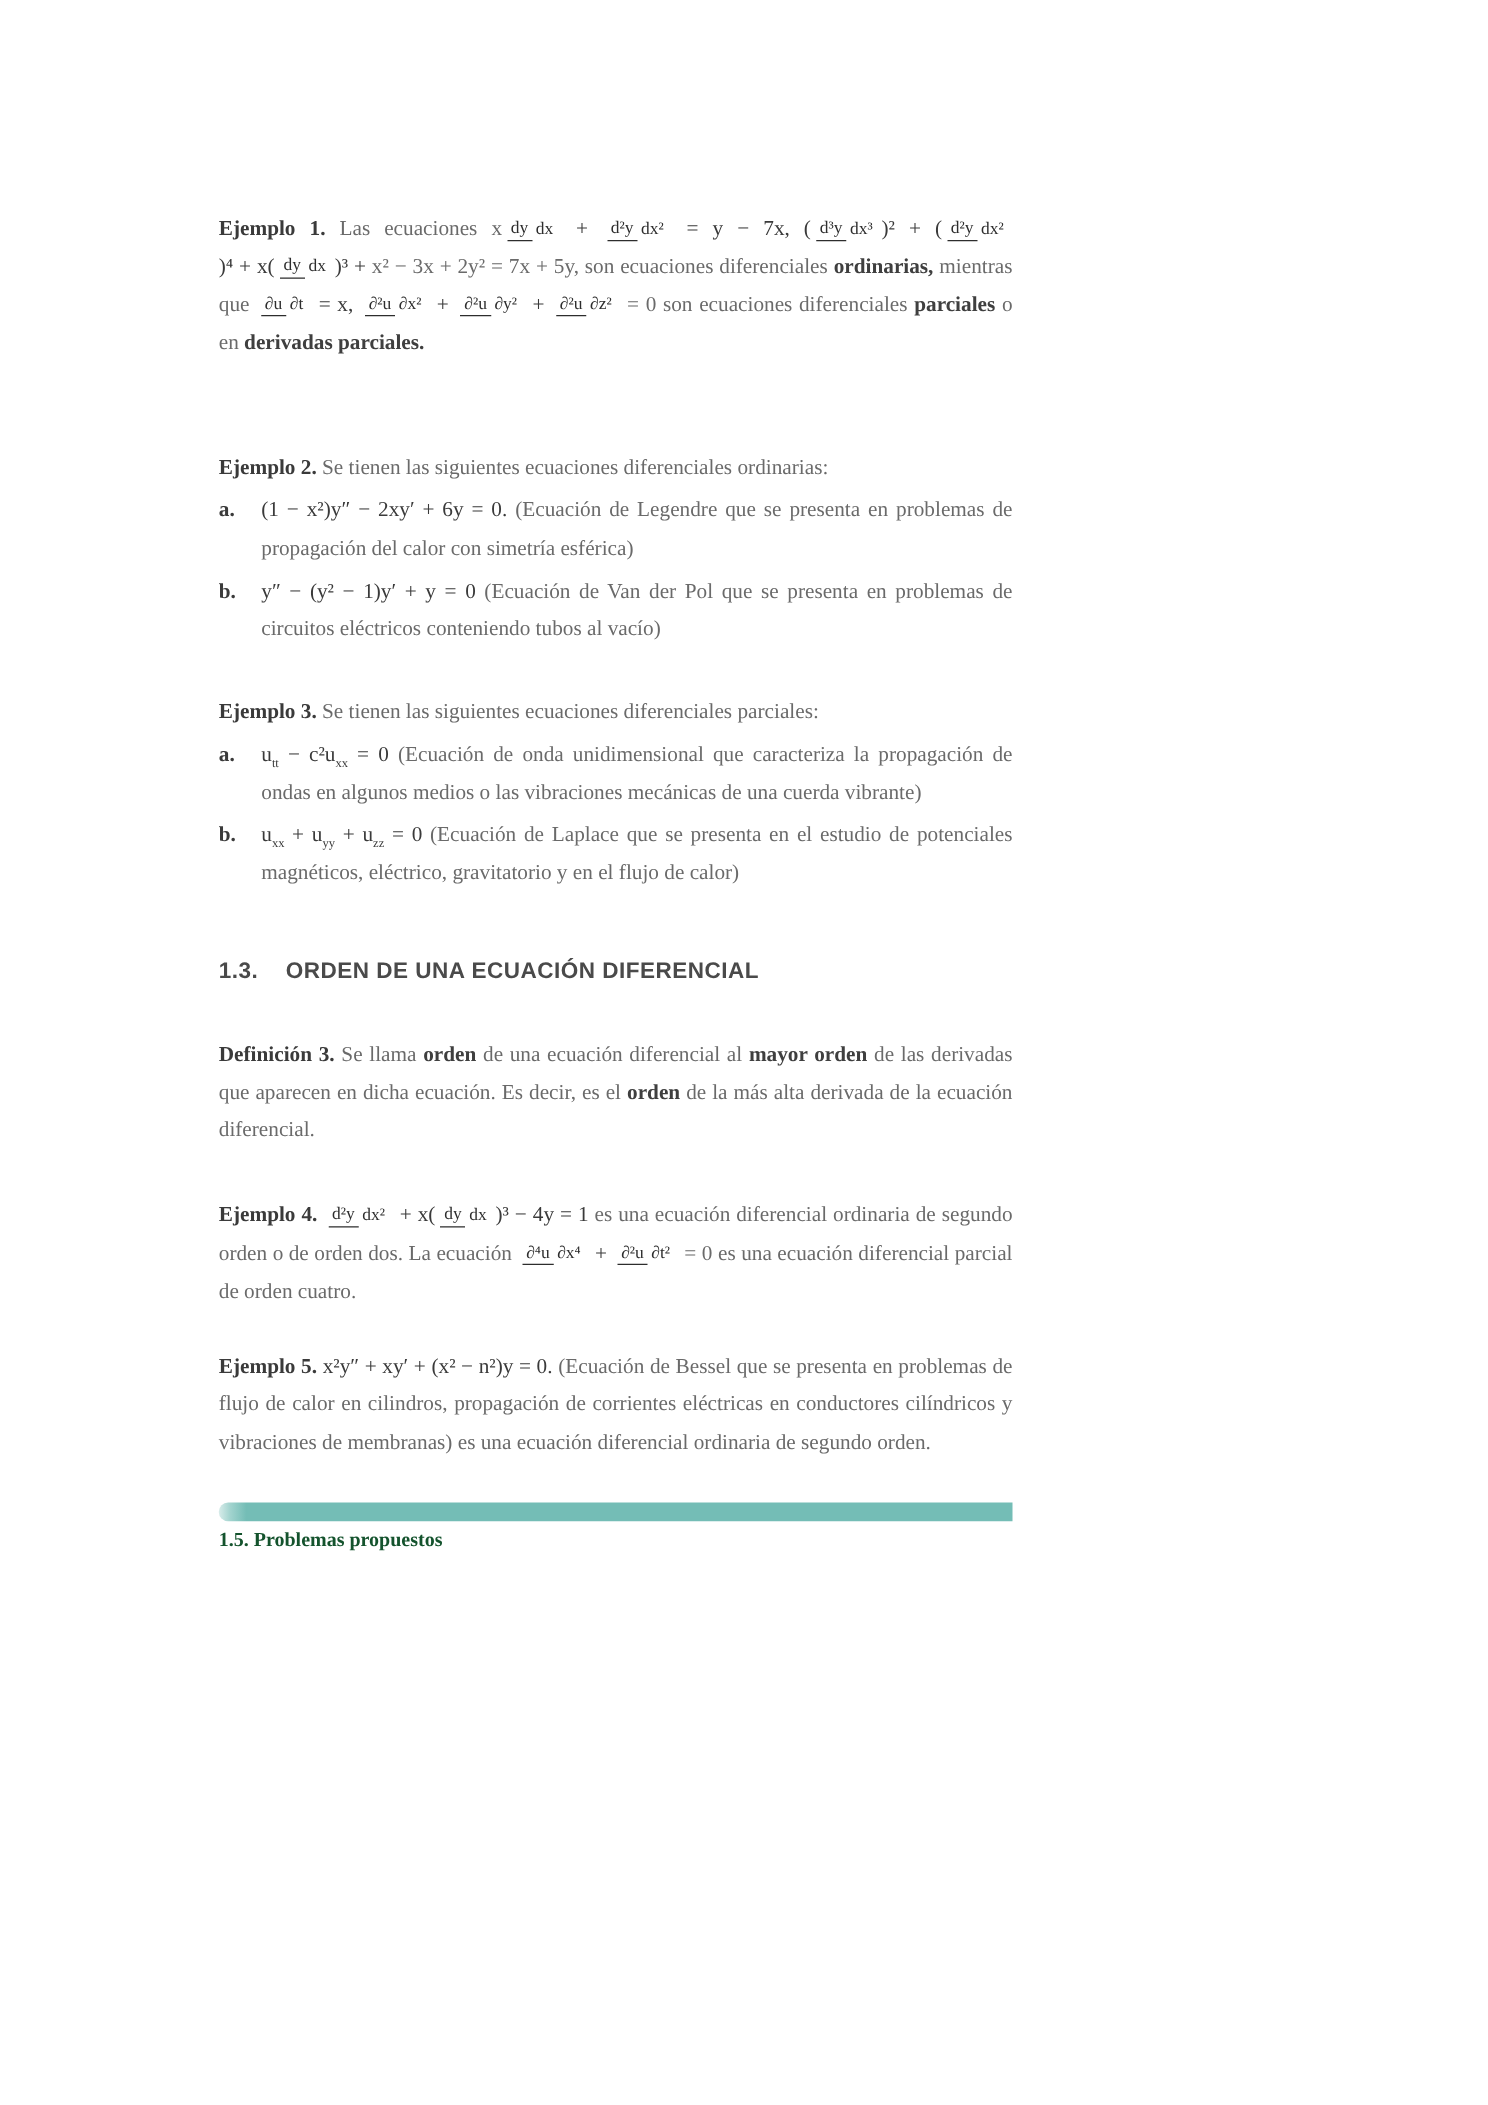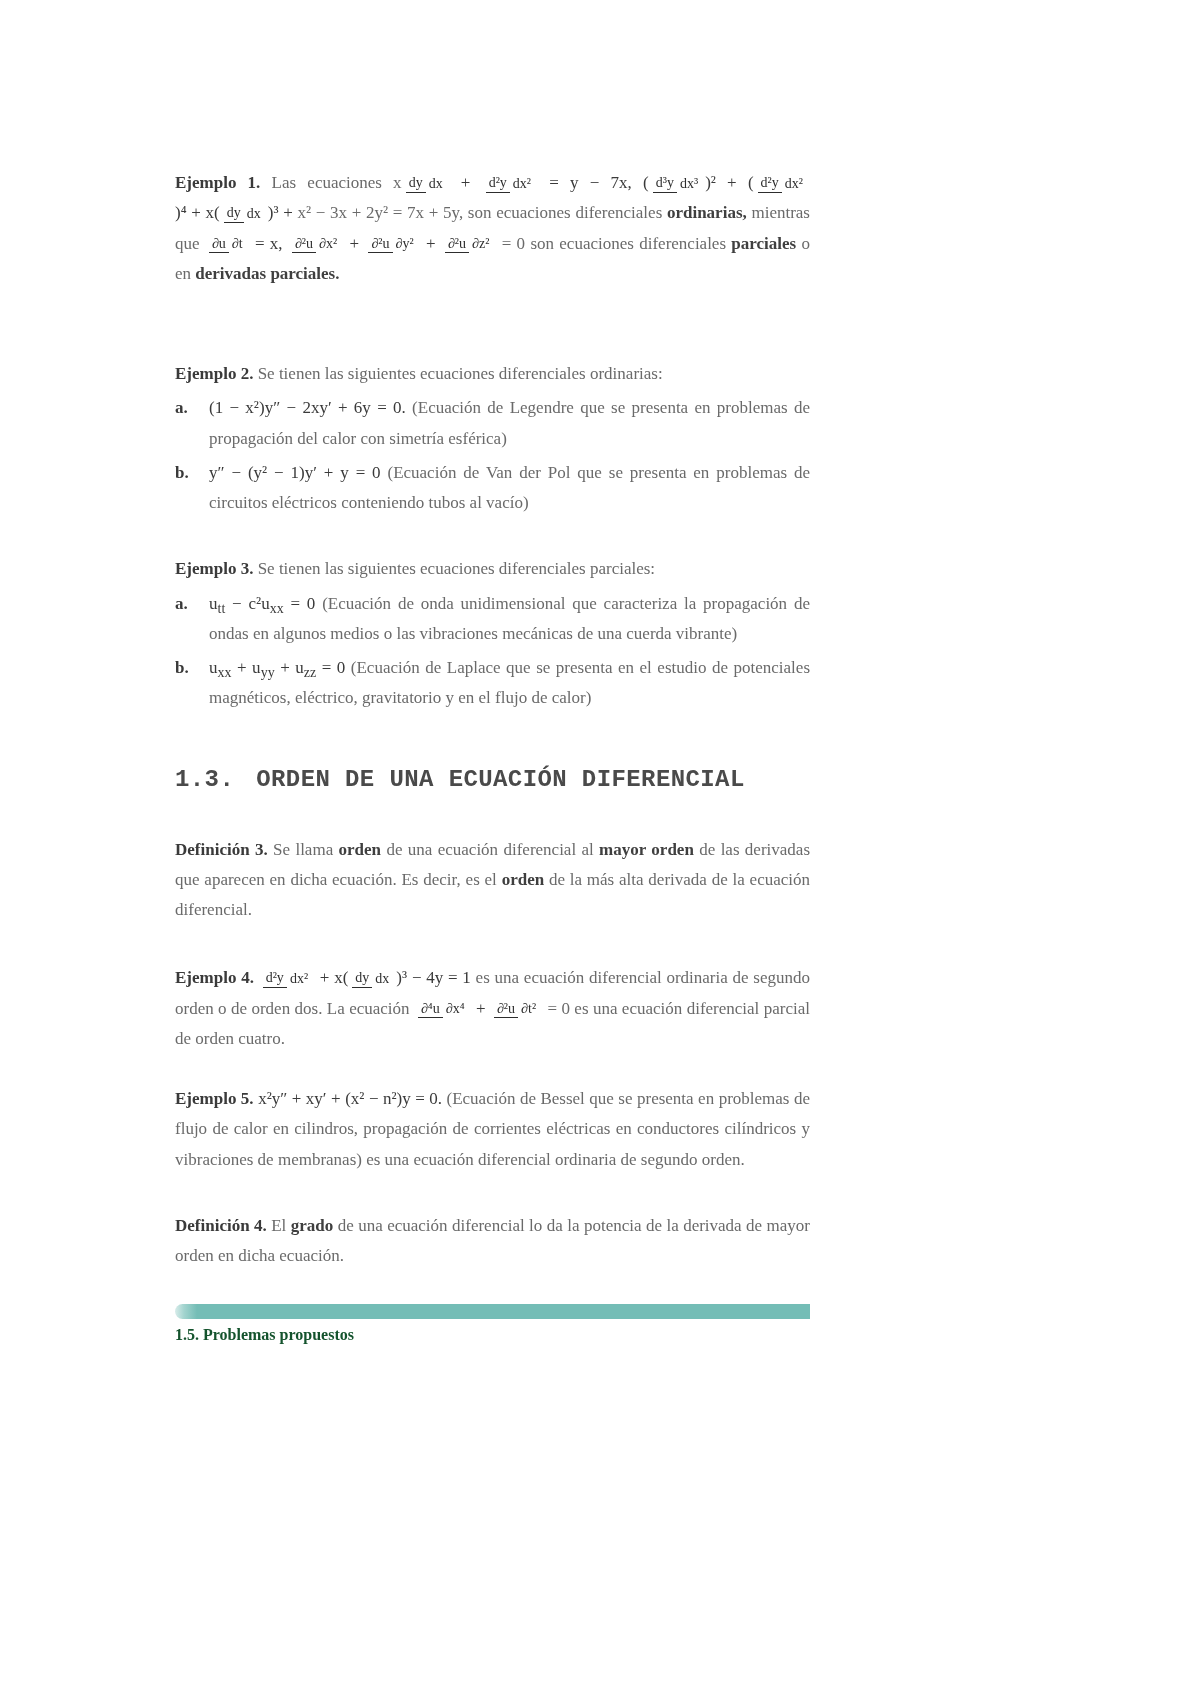--- a/index.html
+++ b/index.html
@@ -22,27 +22,27 @@
   .b{font-weight:bold;color:#3f3f3f;}
   .lbl{font-weight:bold;color:#3a3a3a;}
   .eq{color:#3a3a3a;white-space:nowrap;}
   .frac{
     display:inline-flex;flex-direction:row;align-items:center;
     vertical-align:middle;margin:2px 4px;color:#2d2d2d;
     font-size:14px;line-height:1.2;
   }
   .frac .num{border-bottom:1.6px solid #2d2d2d;padding:0 3px;}
   .frac .den{padding:0 3px;}
-  .sub{vertical-align:sub;font-size:14px;line-height:0;}
+  .sub{vertical-align:sub;font-size:10px;line-height:0;}
   .item{display:flex;margin-top:4px;}
   .item-label{flex:0 0 34px;font-weight:bold;color:#3a3a3a;}
   .item-body{flex:1;text-align:justify;}
   .heading{
-    font-family:Liberation Mono, monospace;
-    font-size:24px;font-weight:bold;color:#4a4a4a;
+    font-family:Liberation Sans, sans-serif;
+    font-size:18px;font-weight:bold;color:#4a4a4a;
     letter-spacing:0.4px;margin:0;
   }
   .heading .hnum{margin-right:22px;}
   .footer-rule{
     height:15px;margin-top:33px;border-radius:8px 0 0 8px;
     background:linear-gradient(90deg,#d8ecea 0px,#a3d4cf 9px,#74bdb6 22px,#74bdb6 100%);
   }
   .footer-text{
     margin-top:7px;font-size:16px;font-weight:600;color:#14532d;
     font-family:"Liberation Serif","DejaVu Serif",serif;
@@ -142,20 +142,17 @@
         <span class="num">∂²u</span>
         <span class="den">∂t²</span>
       </span><span> = 0  es una ecuación diferencial parcial de orden cuatro.</span>
   </p>
 
   <p class="para mt-e5">
     <span class="lbl">Ejemplo 5.</span><span> </span><span class="eq">x²y″ + xy′ + (x² − n²)y = 0.</span><span>  (Ecuación de Bessel que se presenta en problemas de flujo de calor en cilindros, propagación de corrientes eléctricas en conductores cilíndricos y vibraciones de membranas) es una ecuación diferencial ordinaria de segundo orden.</span>
   </p>
 
 
-  <p class="para mt-d4">
-    <span class="lbl">Definición 4.</span><span> El </span><span class="b">grado</span><span> de una ecuación diferencial lo da la potencia de la derivada de mayor orden en dicha ecuación.</span>
-  </p>
 
   <div class="footer-rule"></div>
   <div class="footer-text">1.5. Problemas propuestos</div>
 
 </div>
 
 </body></html>

